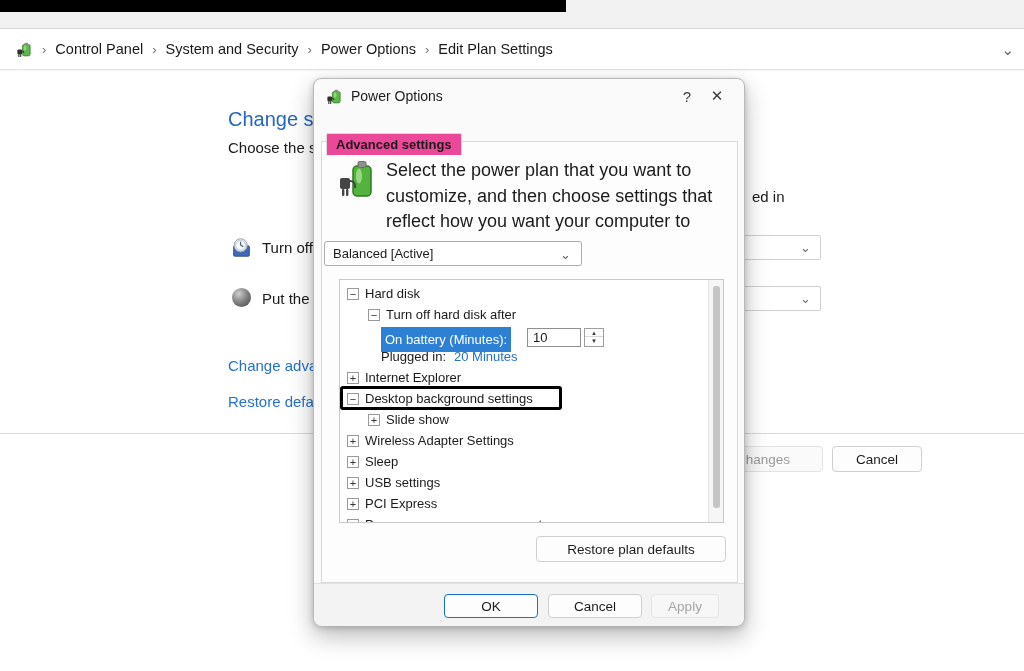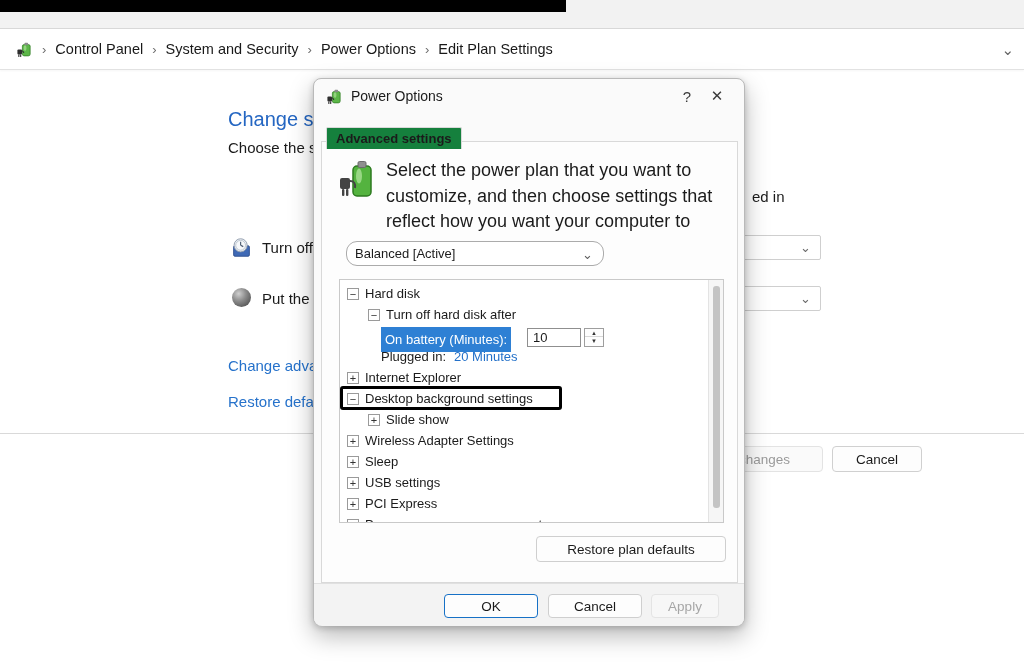--- a/index.html
+++ b/index.html
@@ -39,32 +39,32 @@
 
   
   .dialog { position:absolute; left:313px; top:78px; width:432px; height:548px;
     background:#fafafa; border:1px solid #b9b9b9; border-radius:8px;
     box-shadow:0 10px 24px rgba(0,0,0,.28), 0 2px 6px rgba(0,0,0,.18); }
   .titlebar { position:absolute; left:0; top:0; width:100%; height:34px;
     display:flex; align-items:center; padding:0 12px; }
   .titlebar .ttl { font-size:14px; margin-left:8px; flex:1; }
   .tbtn { width:30px; text-align:center; font-size:15px; color:#3a3a3a; }
 
-  .tab { position:absolute; left:12px; top:48px; height:22px; padding:0 9px; z-index:2;
-    background:#15803d; border:1px solid #d9d9d9; border-bottom:none;
+  .tab { position:absolute; left:12px; top:54px; height:22px; padding:0 9px; z-index:2;
+    background:#ec4899; border:1px solid #d9d9d9; border-bottom:none;
     border-radius:2px 2px 0 0; font-size:13px; font-weight:bold; line-height:21px; }
   .tabpage { position:absolute; left:7px; top:62px; width:417px; height:442px;
     background:#fdfdfd; border:1px solid #d9d9d9; }
 
   .desc { position:absolute; left:16px; top:16px; display:flex; }
   .desc-icon { width:38px; height:42px; flex:none; }
   .desc-text { margin-left:10px; width:334px; font-size:18px; line-height:1.42; }
 
-  .combobox { position:absolute; left:24px; top:99px; width:258px; height:25px;
-    background:#fff; border:1px solid #ababab; border-radius:11px;
+  .combobox { position:absolute; left:2px; top:99px; width:258px; height:25px;
+    background:#fff; border:1px solid #ababab; border-radius:3px;
     font-size:13px; line-height:23px; padding-left:8px; }
   .combobox .cb-chev { position:absolute; right:10px; top:1px; color:#5f5f5f; font-size:13px; }
 
   .treebox { position:absolute; left:17px; top:137px; width:385px; height:244px;
     background:#fff; border:1px solid #c9c9c9; overflow:hidden; }
   .trow { position:absolute; left:0; width:368px; height:21px; font-size:13px; line-height:20px; }
   .texp { position:absolute; top:4px; width:12px; height:12px; background:#fff;
     border:1px solid #9a9a9a; font-size:11px; line-height:10px; text-align:center; color:#333; }
   .tlabel { position:absolute; top:0; white-space:nowrap; }
   .tlabel.sel { background:#2e80d4; color:#fff; padding:4px 4px; top:1px; line-height:17px; }

